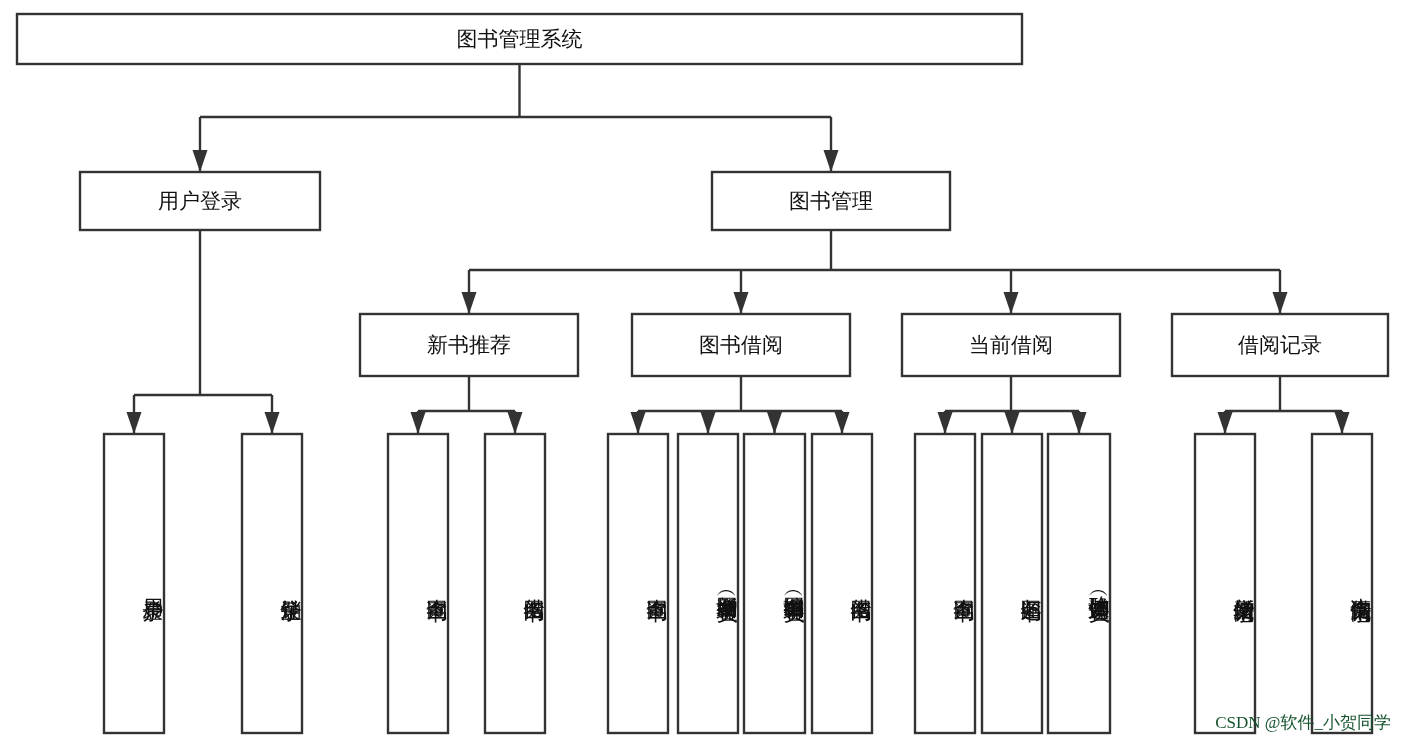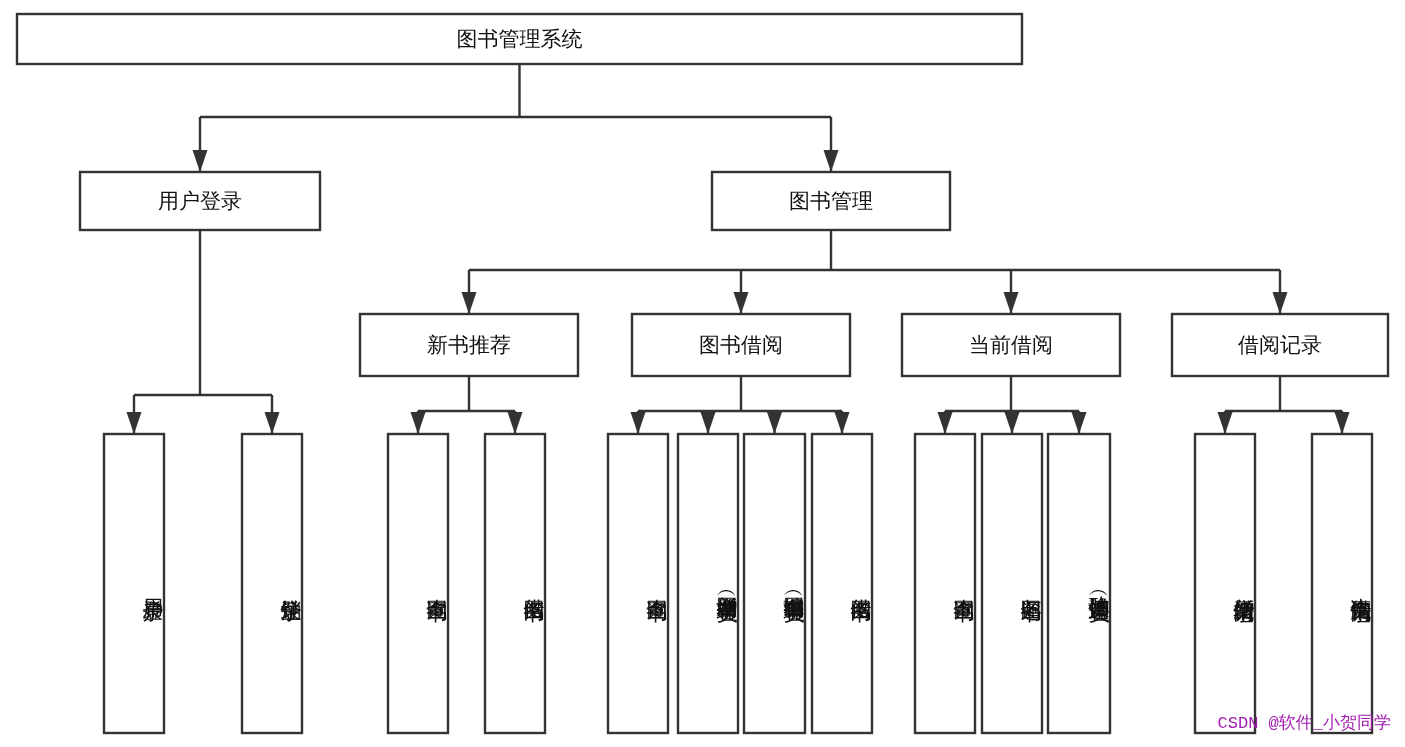--- a/index.html
+++ b/index.html
@@ -58,22 +58,22 @@
     pointer-events: none;
     display: flex;
     align-items: flex-start;
     justify-content: center;
   }
   .watermark {
     position: absolute;
     right: 14px;
     bottom: 6px;
     font-size: 17px;
-    color: #a21caf;
-    font-family: Liberation Mono, monospace;
+    color: #14532d;
+    font-family: Liberation Serif, serif;
     white-space: nowrap;
   }
 </style>
 </head>
 <body>
 
 <div id="page">
 
   <svg class="diagram" viewBox="0 0 1405 747">
     <defs></defs>

